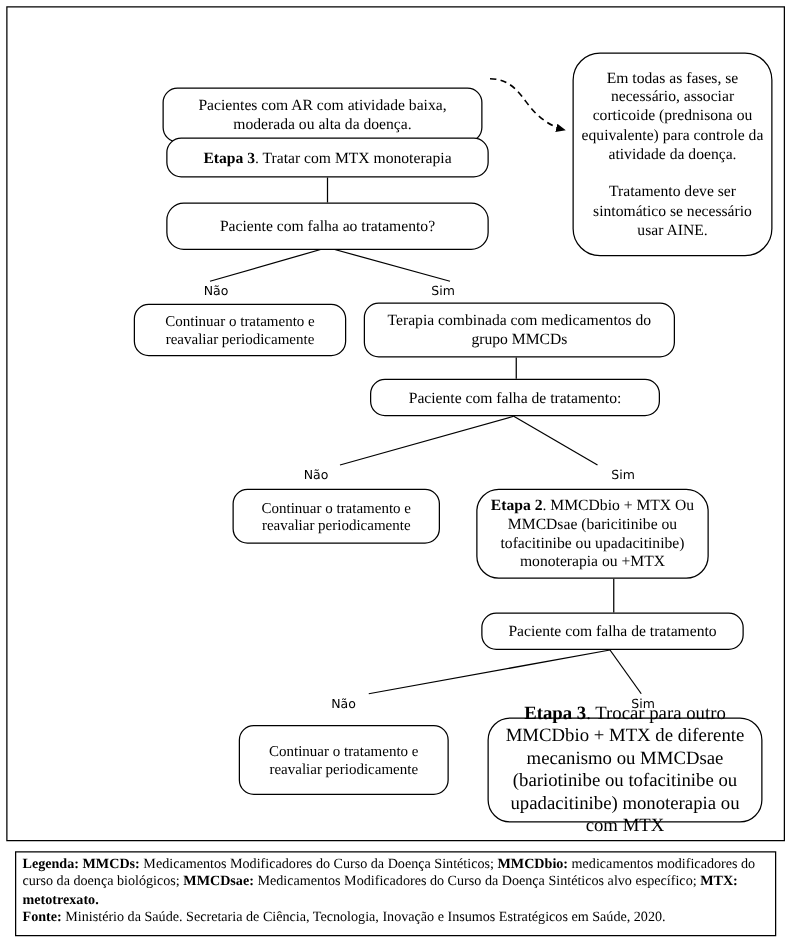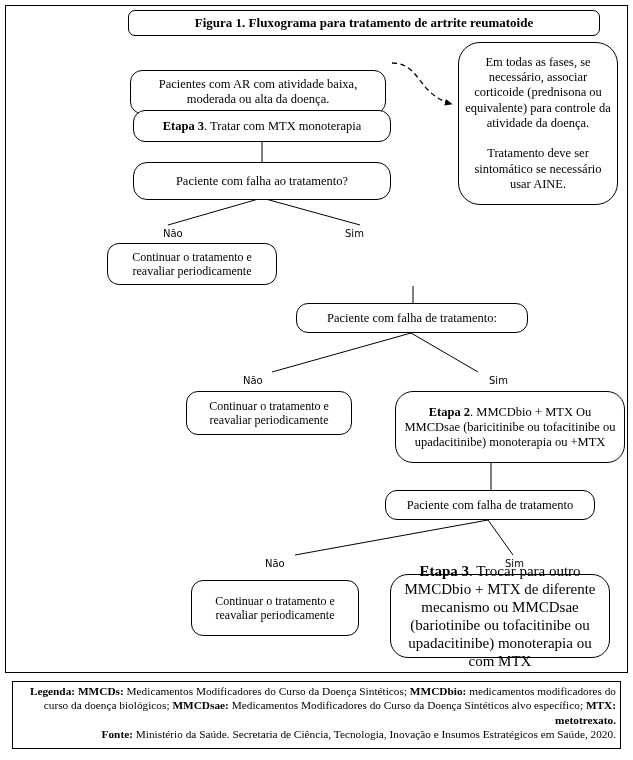--- a/index.html
+++ b/index.html
@@ -138,23 +138,23 @@
   }
   #box-continue2 {
     left: 186px;
     top: 391px;
     width: 166px;
     height: 44px;
     font-size: 12px;
     border-radius: 12px;
   }
   #box-etapa2 {
-    left: 395px;
+    left: 381px;
     top: 391px;
-    width: 230px;
+    width: 186px;
     height: 72px;
     font-size: 12.5px;
     border-radius: 18px;
     line-height: 1.2;
   }
   #box-decision3 {
     left: 385px;
     top: 490px;
     width: 210px;
     height: 30px;
@@ -194,21 +194,21 @@
   #label-sim-3 { left: 505px; top: 558px; }
 
   
   #legend-text {
     position: absolute;
     left: 18px;
     top: 684px;
     width: 598px;
     font-size: 11.3px;
     line-height: 1.28;
-    text-align: right;
+    text-align: left;
   }
   #legend-text b { font-weight: bold; }
   .legend-line { display: block; }
 </style>
 </head>
 <body>
 
 <div id="page">
 
   <div class="frame" id="diagram-frame"></div>
@@ -234,23 +234,20 @@
 
     <line x1="411" y1="333" x2="272" y2="372" stroke="#000" stroke-width="1"></line>
     <line x1="411" y1="333" x2="478" y2="372" stroke="#000" stroke-width="1"></line>
 
     <line x1="491" y1="463" x2="491" y2="490" stroke="#000" stroke-width="1"></line>
 
     <line x1="488" y1="520" x2="295" y2="555" stroke="#000" stroke-width="1"></line>
     <line x1="488" y1="520" x2="513" y2="555" stroke="#000" stroke-width="1"></line>
   </svg>
 
-  <div class="node rounded-sm" id="title-box">
-    <span class="txt">Figura 1. Fluxograma para tratamento de artrite reumatoide</span>
-  </div>
 
   <div class="node rounded-md" id="box-patients">
     <span class="txt">Pacientes com AR com atividade baixa, moderada ou alta da doença.</span>
   </div>
 
   <div class="node rounded-xl" id="box-side-note">
     <span class="txt">
       <span>Em todas as fases, se necessário, associar corticoide (prednisona ou equivalente) para controle da atividade da doença.</span>
       <br><br>
       <span>Tratamento deve ser sintomático se necessário usar AINE.</span>
@@ -265,20 +262,23 @@
     <span class="txt">Paciente com falha ao tratamento?</span>
   </div>
 
   <div class="branch-label" id="label-nao-1">Não</div>
   <div class="branch-label" id="label-sim-1">Sim</div>
 
   <div class="node rounded-md" id="box-continue1">
     <span class="txt">Continuar o tratamento e reavaliar periodicamente</span>
   </div>
 
+  <div class="node rounded-md" id="box-terapia">
+    <span class="txt">Terapia combinada com medicamentos do grupo MMCDs</span>
+  </div>
 
   <div class="node rounded-md" id="box-decision2">
     <span class="txt">Paciente com falha de tratamento:</span>
   </div>
 
   <div class="branch-label" id="label-nao-2">Não</div>
   <div class="branch-label" id="label-sim-2">Sim</div>
 
   <div class="node rounded-md" id="box-continue2">
     <span class="txt">Continuar o tratamento e reavaliar periodicamente</span>

